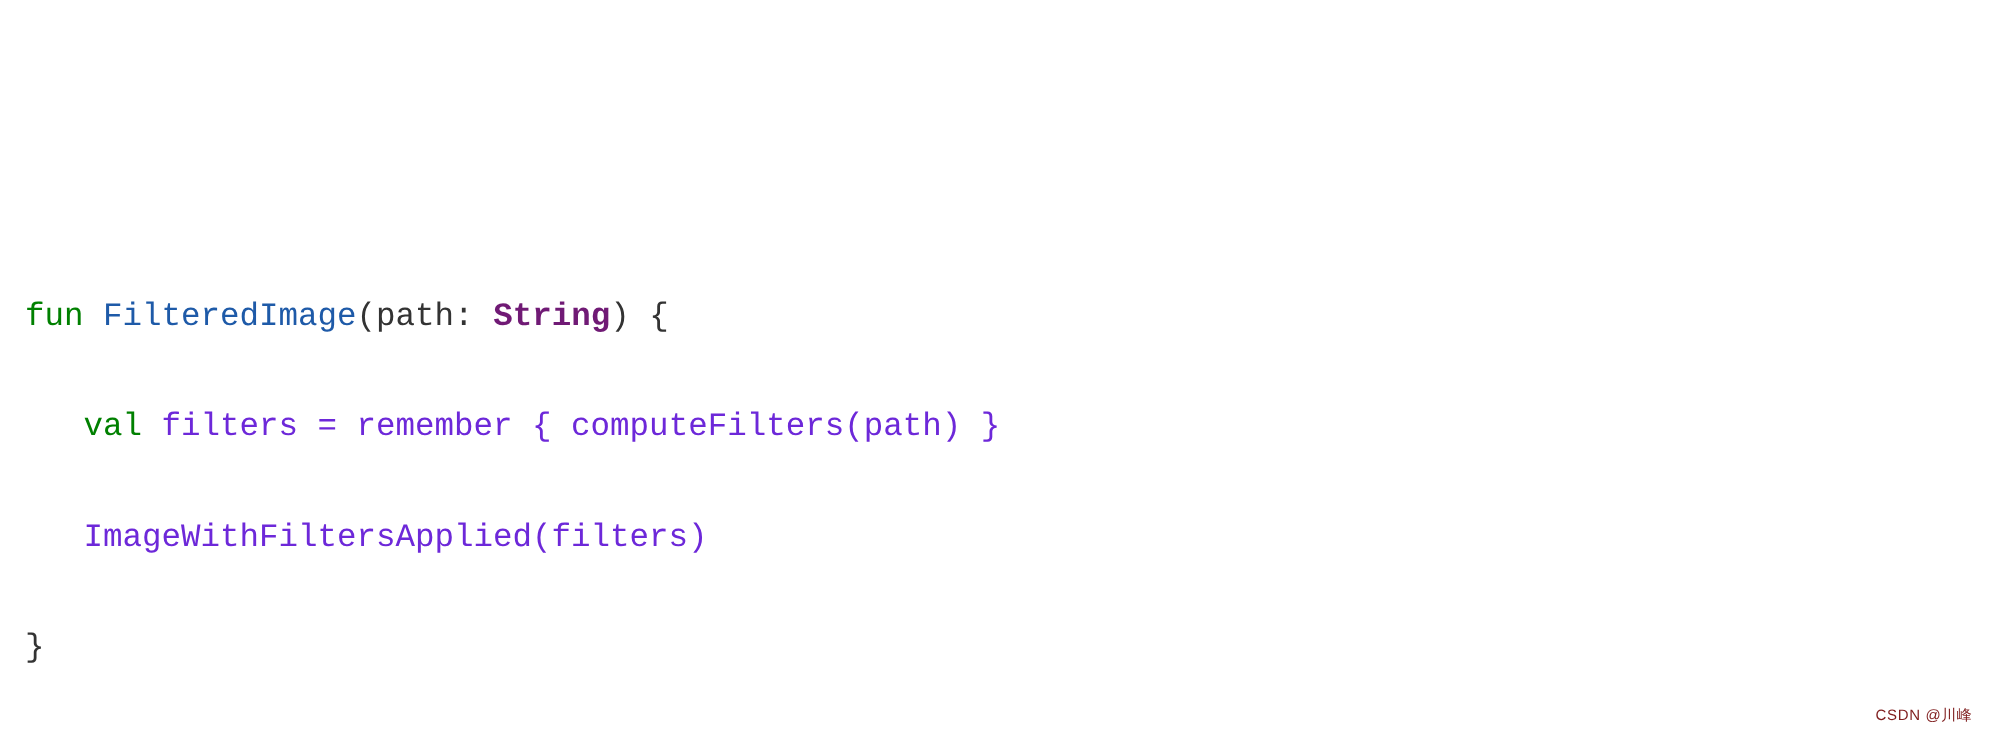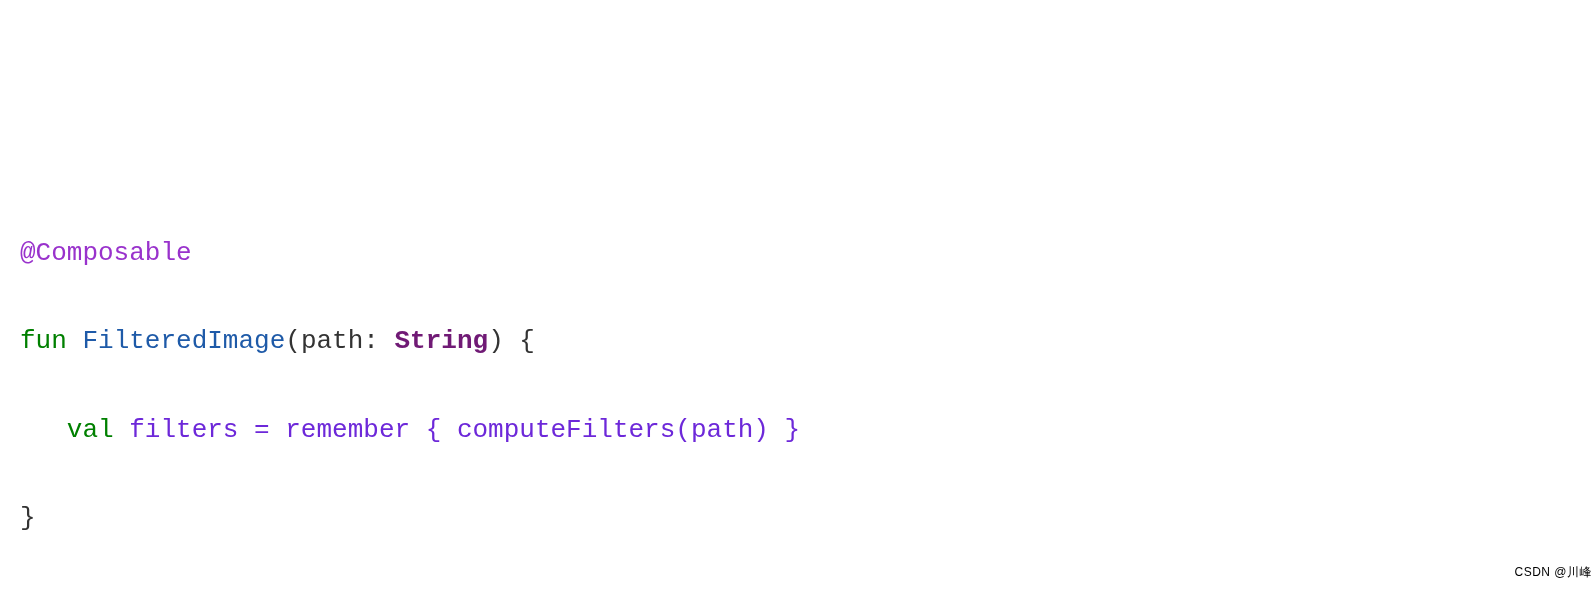--- a/index.html
+++ b/index.html
@@ -45,36 +45,36 @@
     }
     .tok-punct {
       color: #333333;
     }
     .tok-plain {
       color: #6d28d9;
     }
     .watermark {
       position: absolute;
       bottom: 10px;
-      right: 2px;
+      right: 16px;
       font-size: 12px;
-      color: #000000;
+      color: #7f1d1d;
       font-family: sans-serif;
       letter-spacing: 0.5px;
     }
   </style>
 </head>
 <body>
 
 
 
 <div class="code-block">
-<span class="line"><span class="tok-annotation">@Composable</span></span>
 <span class="line"><span class="tok-keyword">fun</span> <span class="tok-funcname">FilteredImage</span><span class="tok-punct">(</span><span class="tok-identifier">path</span><span class="tok-punct">: </span><span class="tok-type">String</span><span class="tok-punct">) {</span></span>
 <span class="line"><span class="tok-plain">   </span><span class="tok-keyword">val</span><span class="tok-plain"> </span><span class="tok-plain">filters = remember { computeFilters(path) }</span></span>
+<span class="line"><span class="tok-plain">   </span><span class="tok-plain">ImageWithFiltersApplied(filters)</span></span>
 <span class="line"><span class="tok-punct">}</span></span>
 <span class="line"><span class="tok-plain"></span></span>
 
 
 
 
 </div>
 
 <div class="watermark">CSDN @川峰</div>
 

